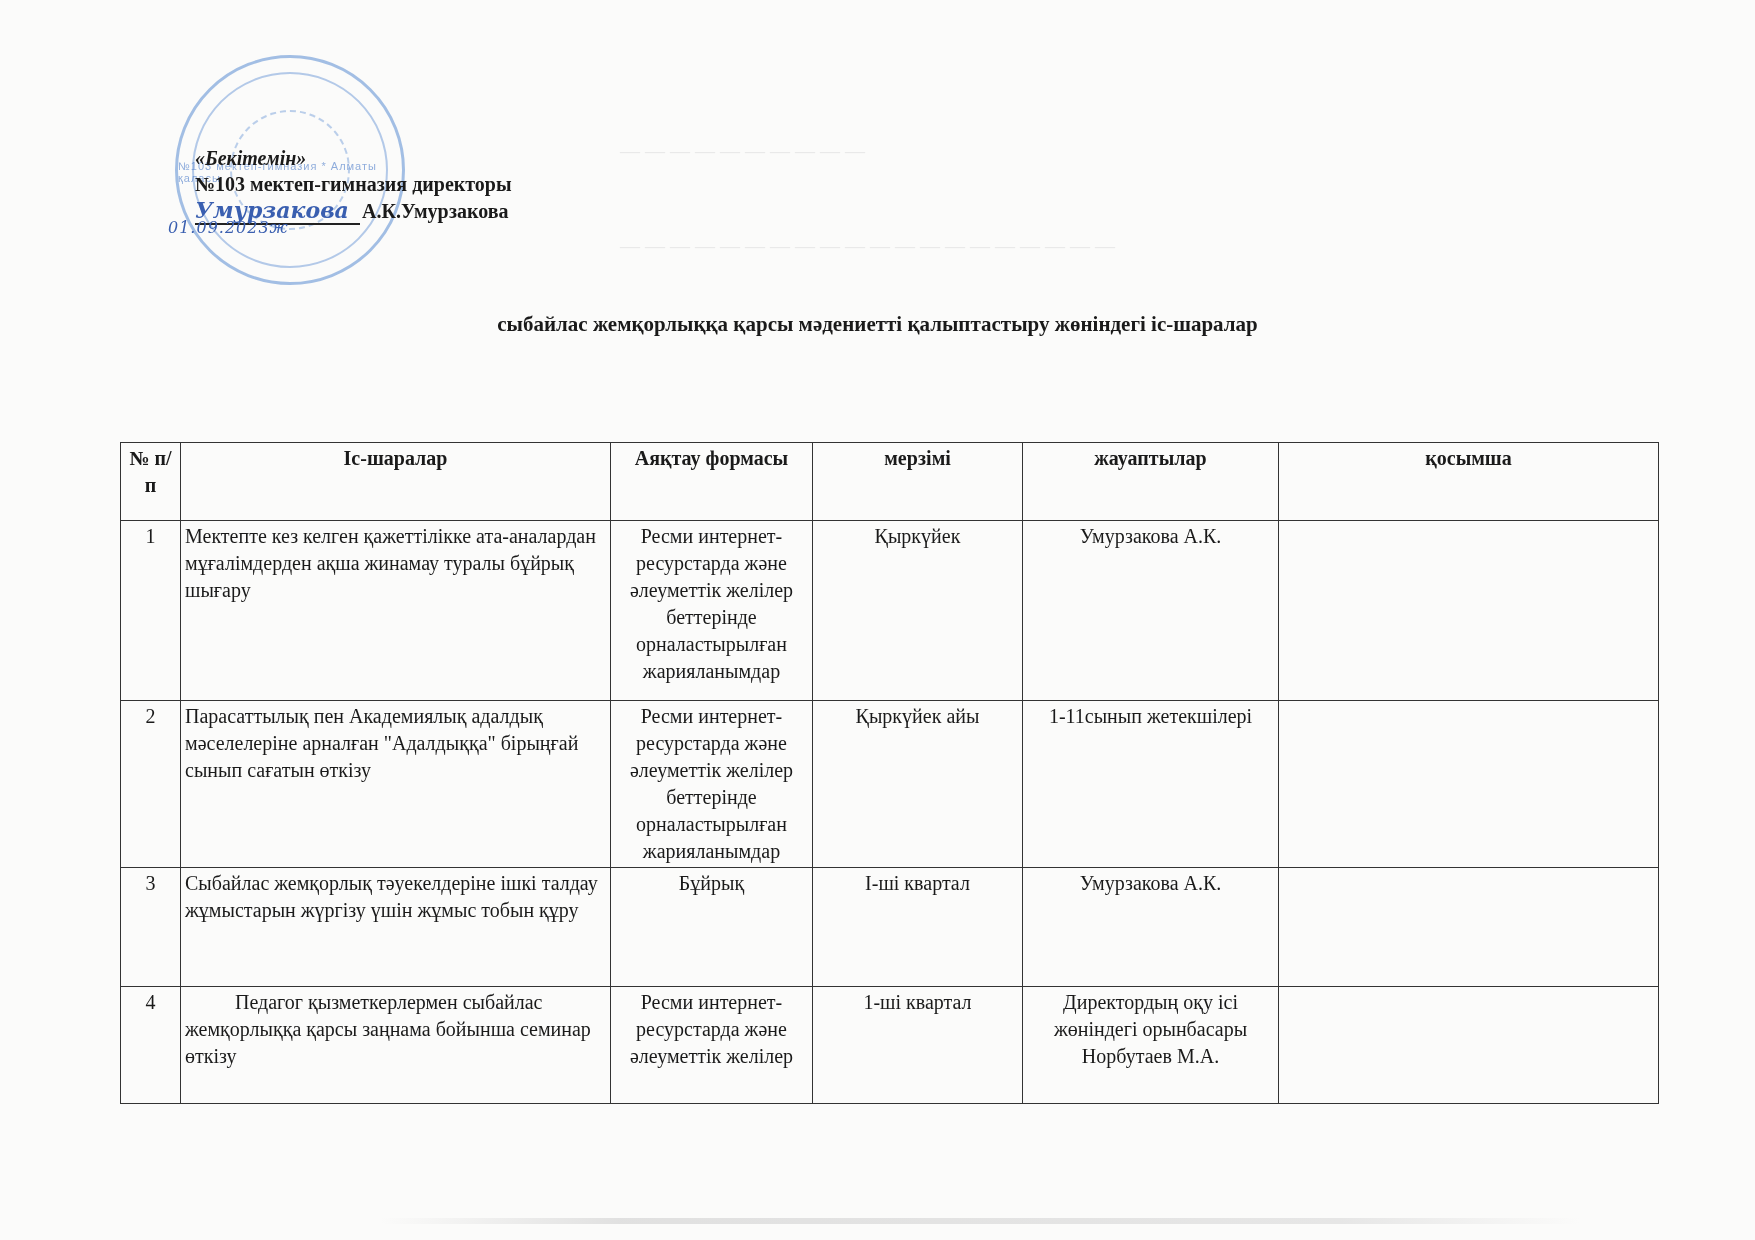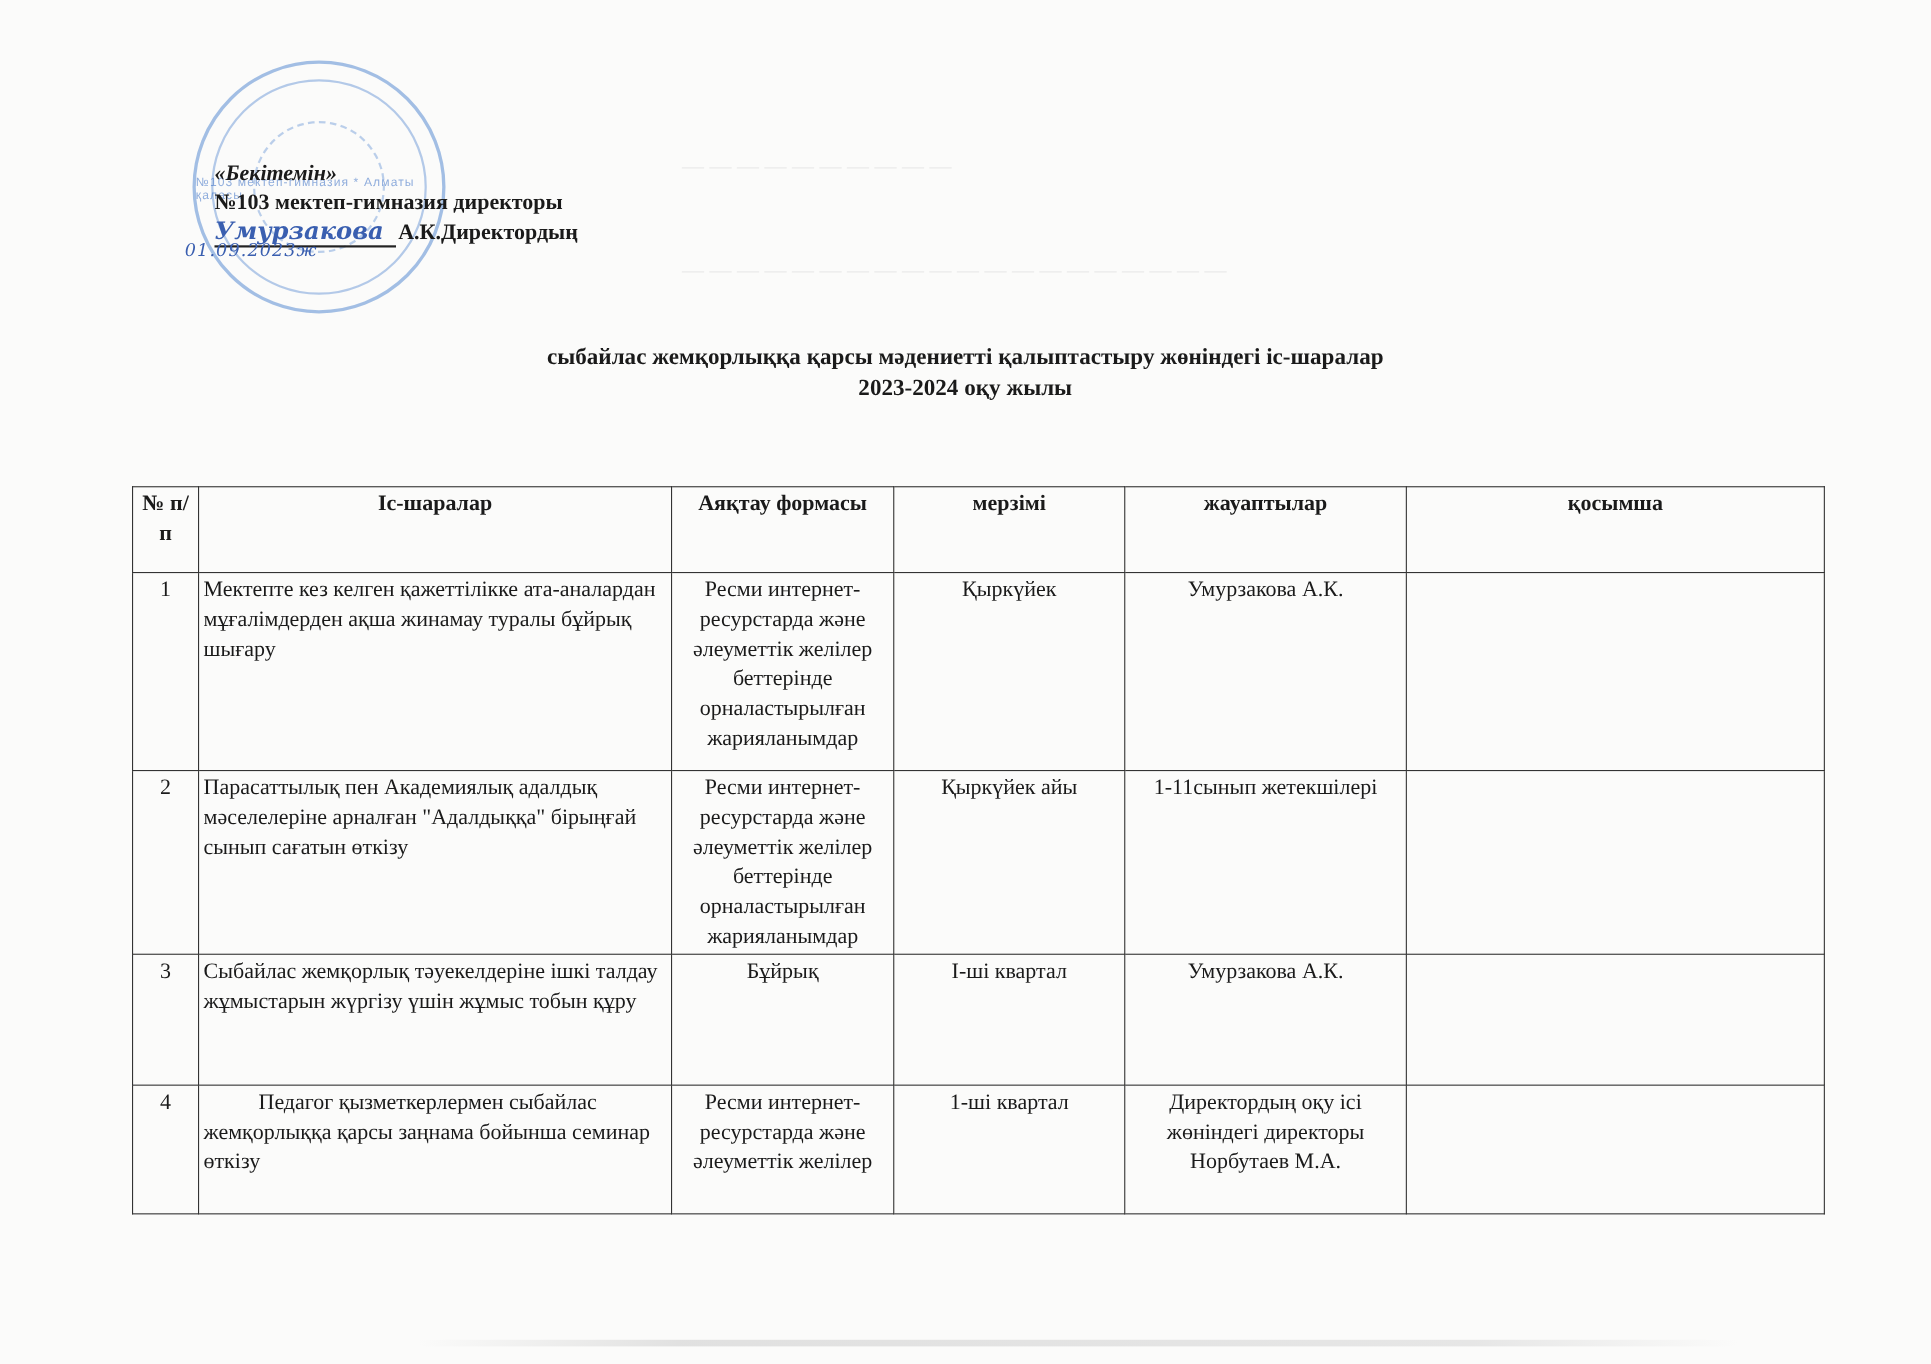--- a/index.html
+++ b/index.html
@@ -82,28 +82,27 @@
 
 <div class="stamp">
   <div class="stamp-text">№103 мектеп-гимназия * Алматы қаласы</div>
 </div>
 
 <div class="approve">
   <div class="l1">«Бекітемін»</div>
   <div class="l2">№103 мектеп-гимназия директоры</div>
   <div class="l3">
     <span class="signature">Умурзакова</span>
-    <span>А.К.Директордың</span>
+    <span>А.К.Умурзакова</span>
   </div>
 </div>
 <div class="date-hand">01.09.2023ж</div>
 
 <div class="title-block">
   <div class="title-sub">сыбайлас жемқорлыққа қарсы мәдениетті қалыптастыру жөніндегі іс-шаралар</div>
-  <div class="title-sub">2023-2024 оқу жылы</div>
 </div>
 
 <table class="plan">
   <colgroup>
     <col style="width:60px">
       <col style="width:430px">
       <col style="width:202px">
     <col style="width:210px">
       <col style="width:256px">
       <col style="width:380px">
@@ -141,19 +140,19 @@
       <td class="c mid">Бұйрық</td>
       <td class="c mid">І-ші квартал</td>
       <td class="c">Умурзакова А.К.</td>
       <td></td>
     </tr>
     <tr style="height:117px">
       <td class="c">4</td>
       <td><span class="indent"></span><span>Педагог қызметкерлермен сыбайлас жемқорлыққа қарсы заңнама бойынша семинар өткізу</span></td>
       <td class="c">Ресми интернет-ресурстарда және әлеуметтік желілер</td>
       <td class="c mid">1-ші квартал</td>
-      <td class="c mid">Директордың оқу ісі жөніндегі директоры  Норбутаев М.А.</td>
+      <td class="c mid">Директордың оқу ісі жөніндегі орынбасары  Норбутаев М.А.</td>
       <td></td>
     </tr>
   </tbody>
 </table>
 
 <div class="scan-streak"></div>
 
 </body></html>

